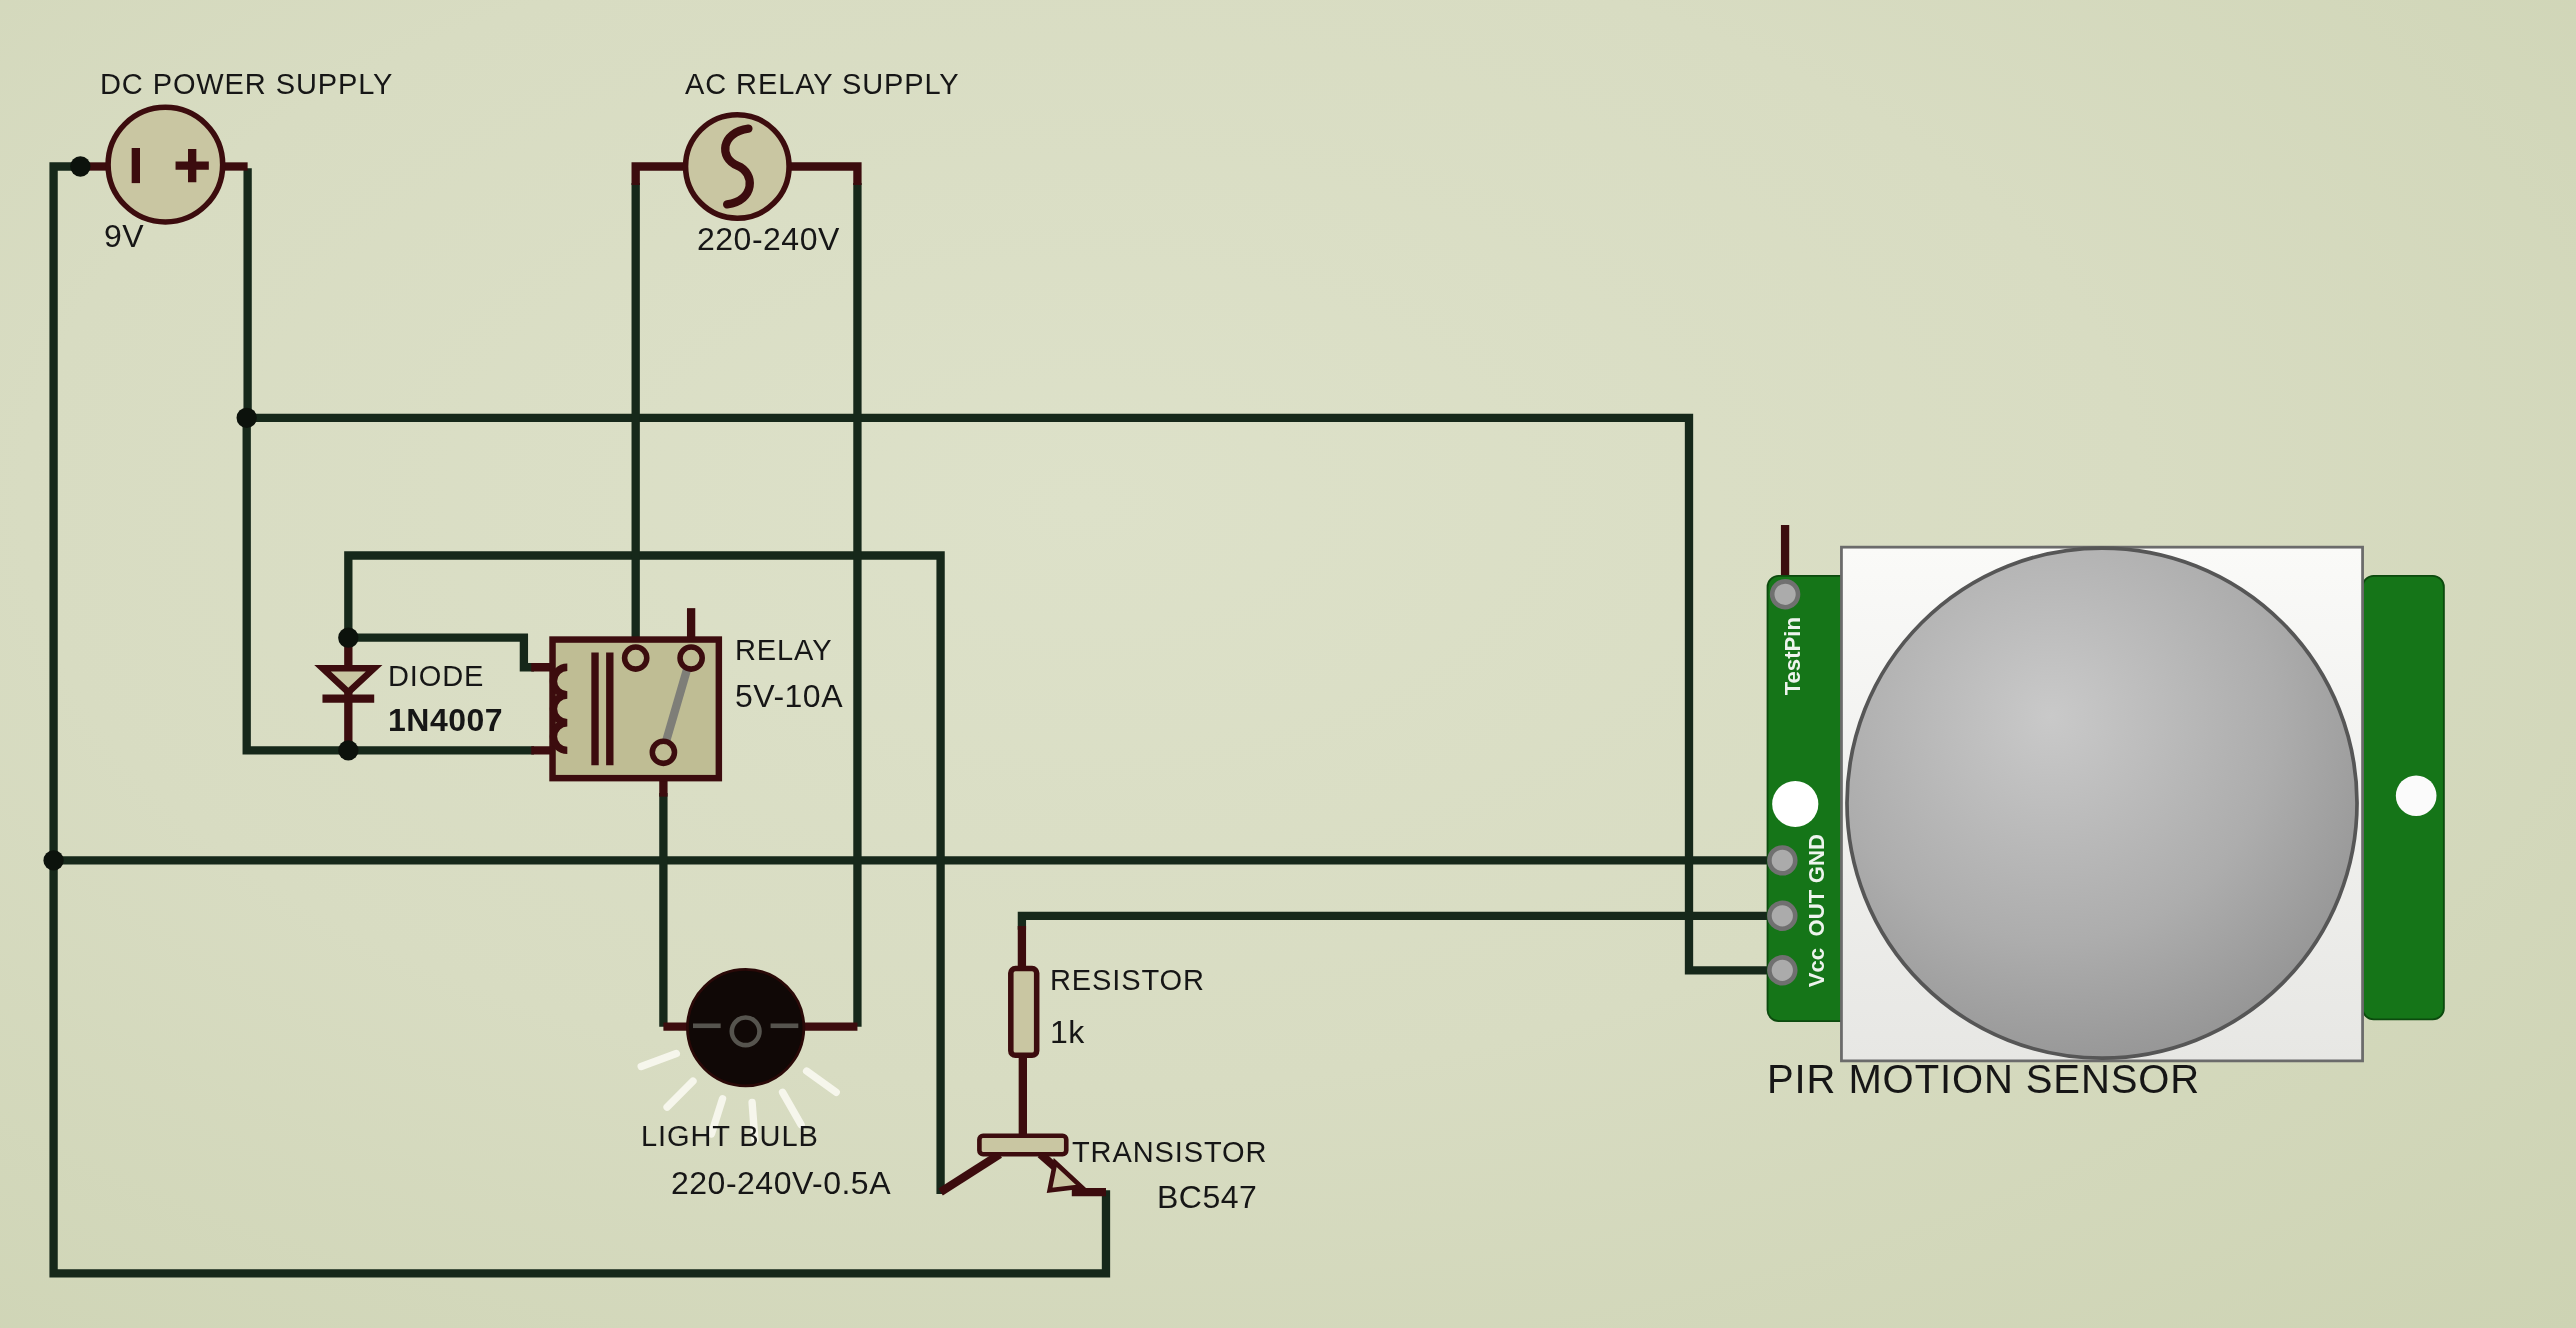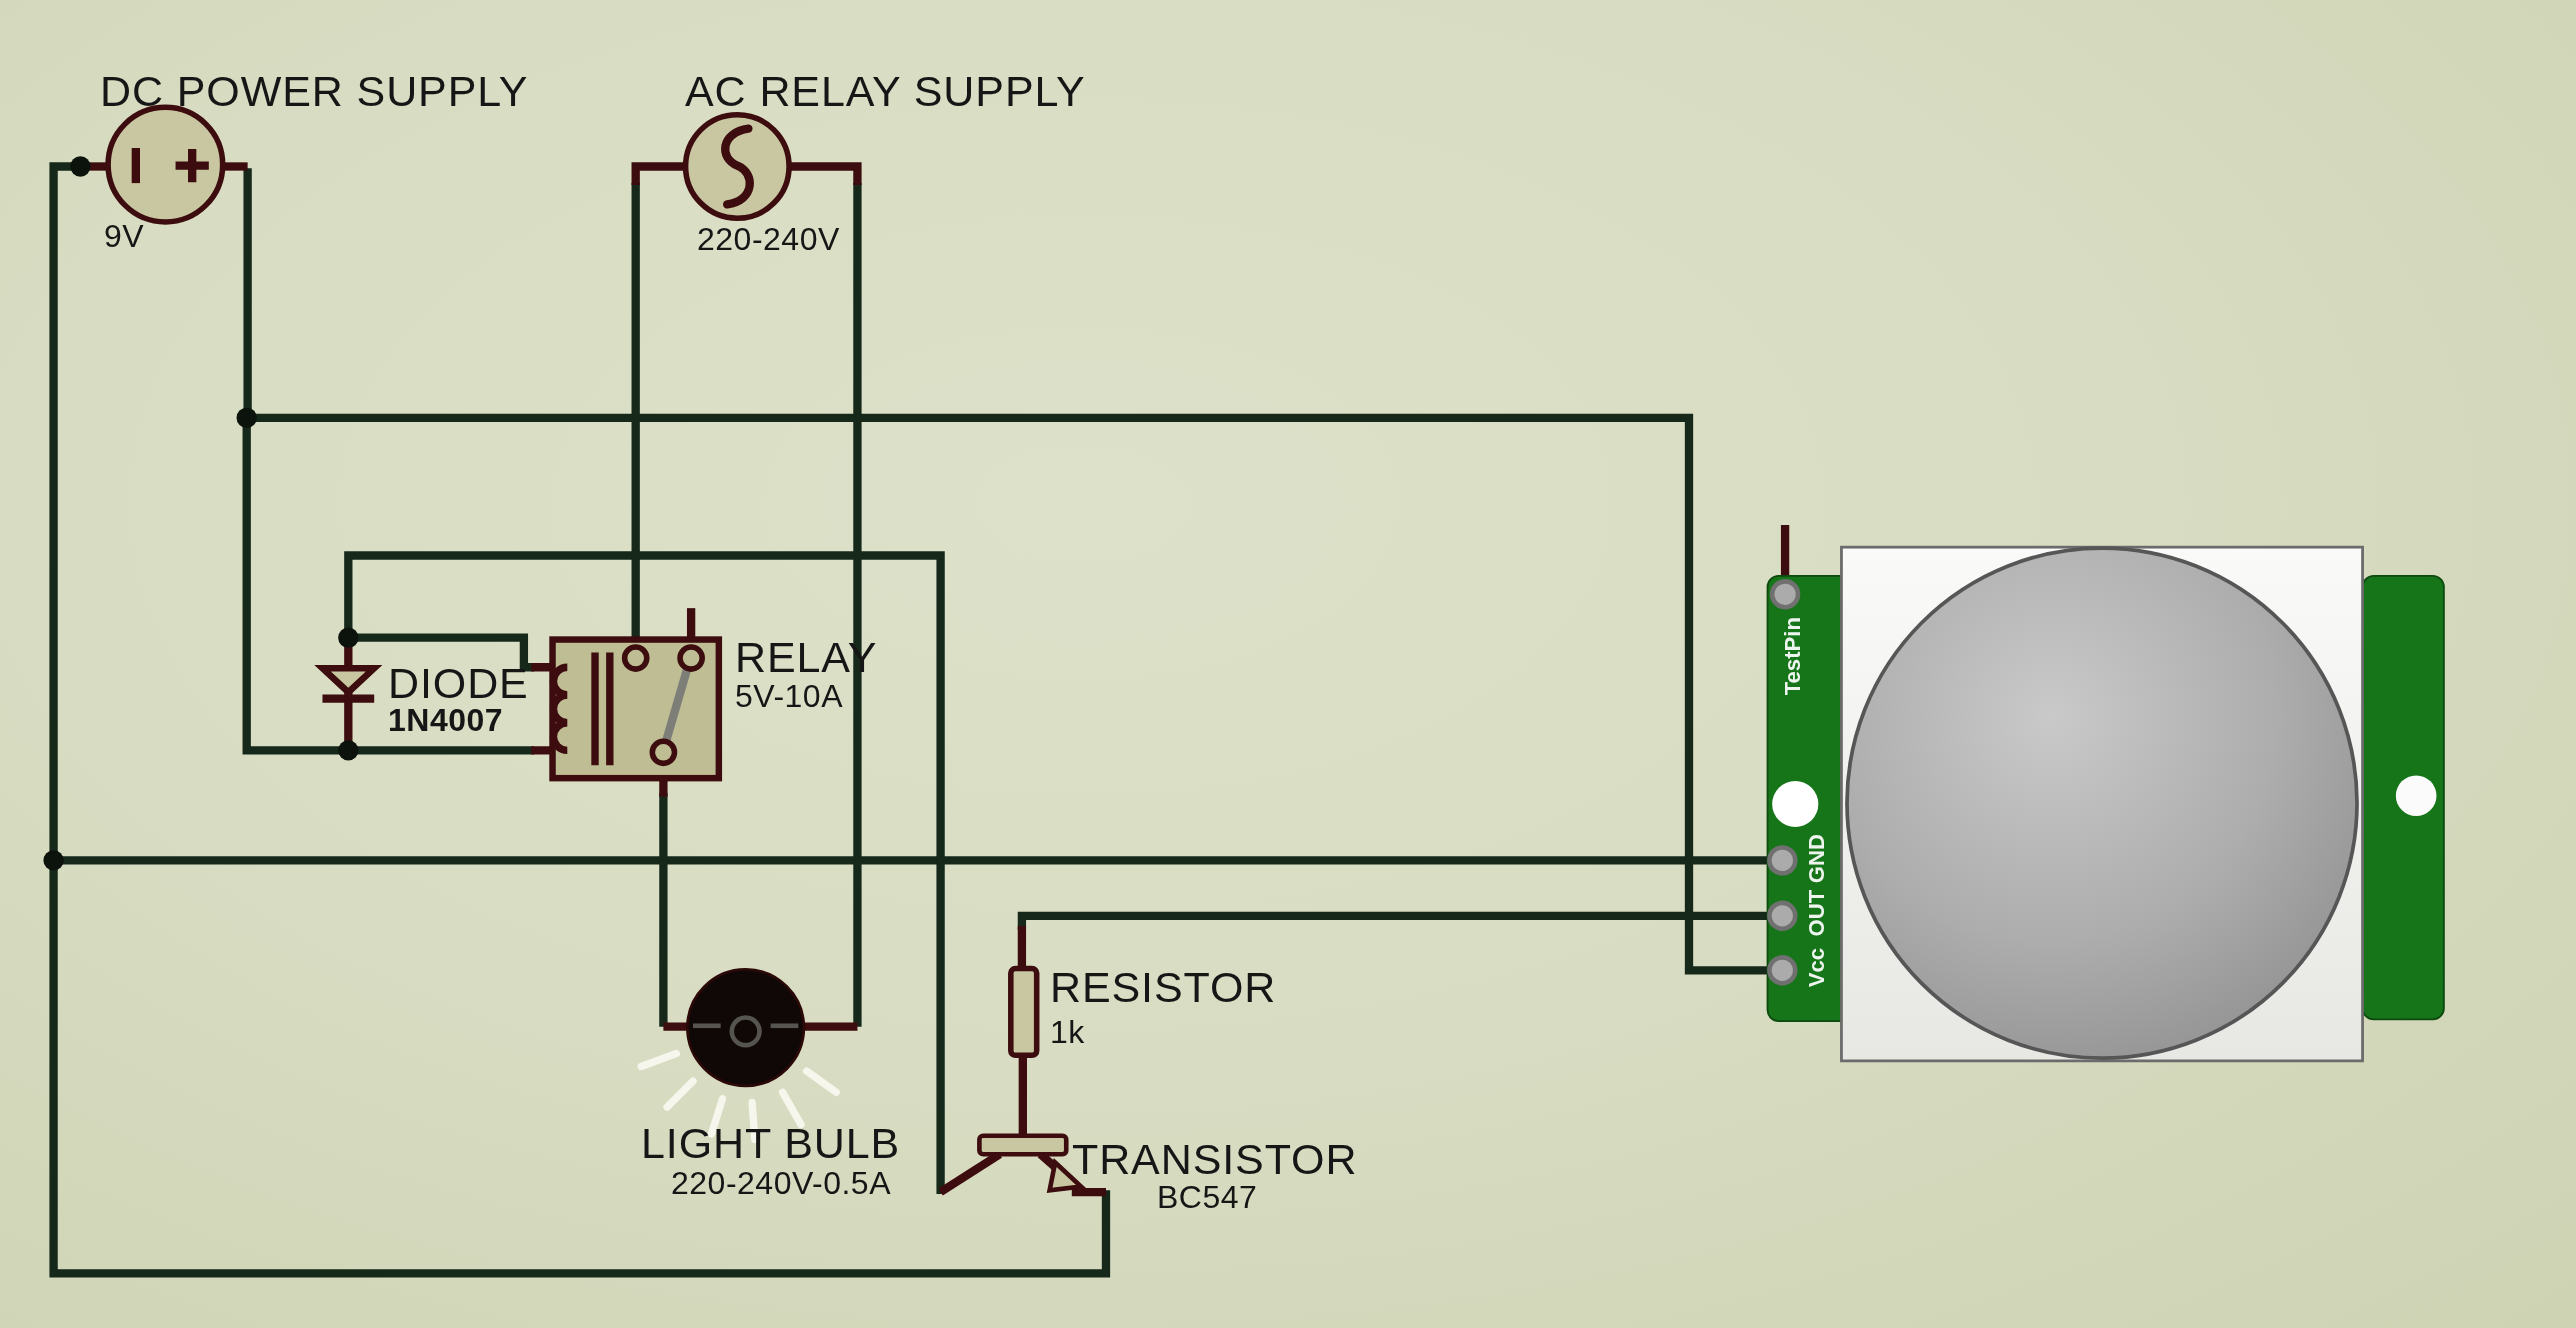--- a/index.html
+++ b/index.html
@@ -5,21 +5,21 @@
   html,body{margin:0;padding:0;background:#c9cfae;}
   .stage{
     position:relative;
     width:2576px;height:1329px;
     background:radial-gradient(ellipse at 42% 38%, #dde1c9 0%, #d8dcc2 50%, #cdd3b3 100%);
     overflow:hidden;
     font-family:"Liberation Sans", sans-serif;
   }
   svg{position:absolute;left:0;top:0;}
   .lbl{position:absolute;color:#161616;white-space:nowrap;line-height:1;}
-  .big{font-size:43px;letter-spacing:0.9px;text-align:right;}
+  .big{font-size:29px;letter-spacing:0.9px;text-align:right;}
   .small{font-size:32px;letter-spacing:0.5px;}
   .pir-title{font-size:40px;letter-spacing:0.9px;}
   svg text.pinlbl{
     font-family:"Liberation Sans", sans-serif;
     font-size:24px;font-weight:bold;fill:#eef4ee;
   }
 </style>
 </head>
 <body>
 
@@ -166,15 +166,16 @@
 
   <div class="lbl big" style="left:641px;  top:1122px;">LIGHT BULB</div>
   <div class="lbl small" style="left:671px;  top:1167px;">220-240V-0.5A</div>
 
   <div class="lbl big" style="left:1050px; top:966px;">RESISTOR</div>
   <div class="lbl small" style="left:1050px; top:1016px;">1k</div>
 
   <div class="lbl big" style="left:1072px; top:1138px;">TRANSISTOR</div>
   <div class="lbl small" style="left:1157px; top:1181px;">BC547</div>
 
+  <div class="lbl pir-title" style="left:1767px; top:1059px;">PIR MOTION SENSOR</div>
 
 </div>
 
 
 </body></html>

